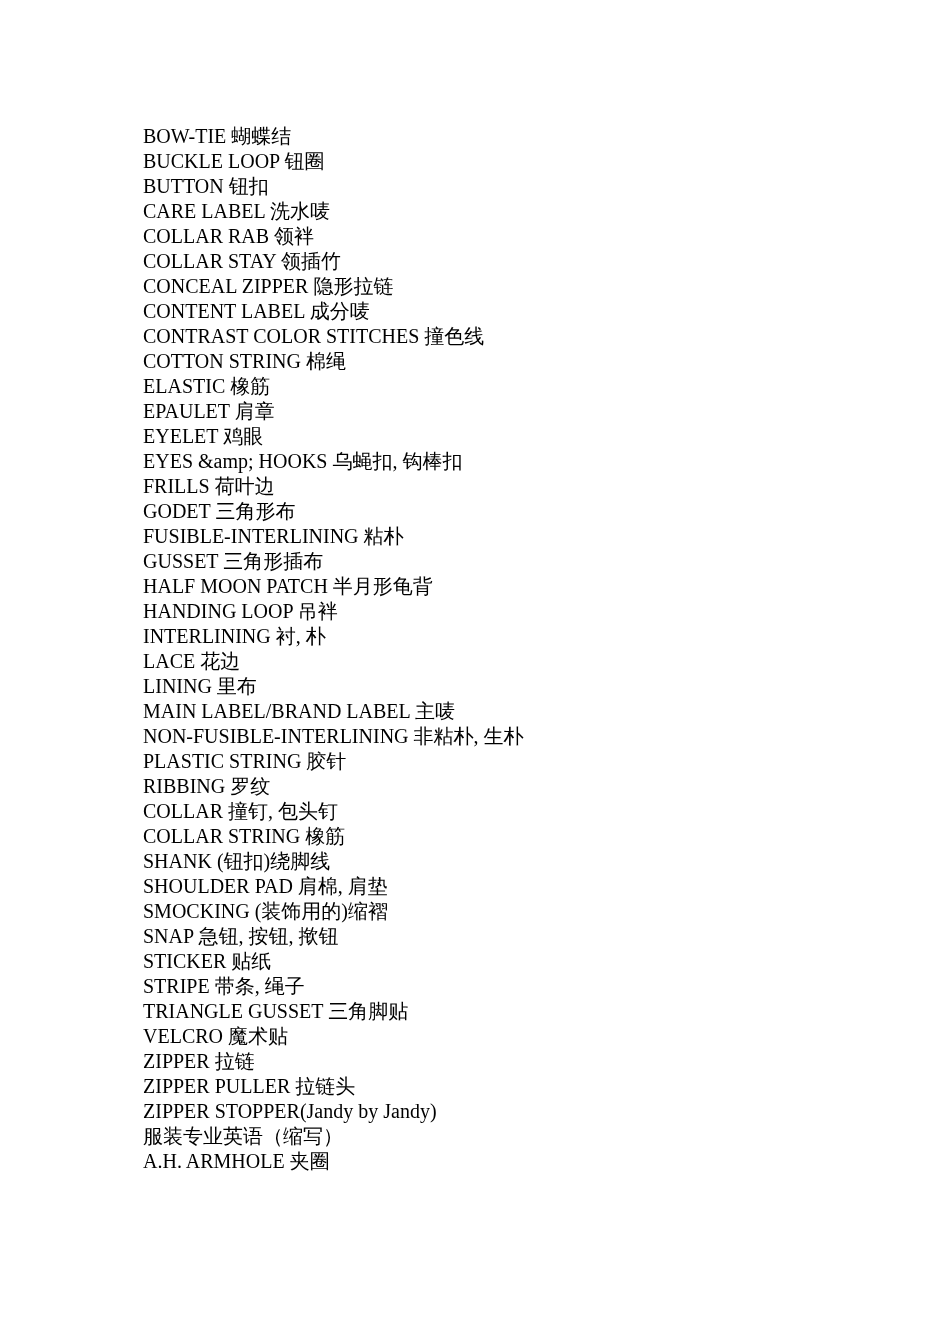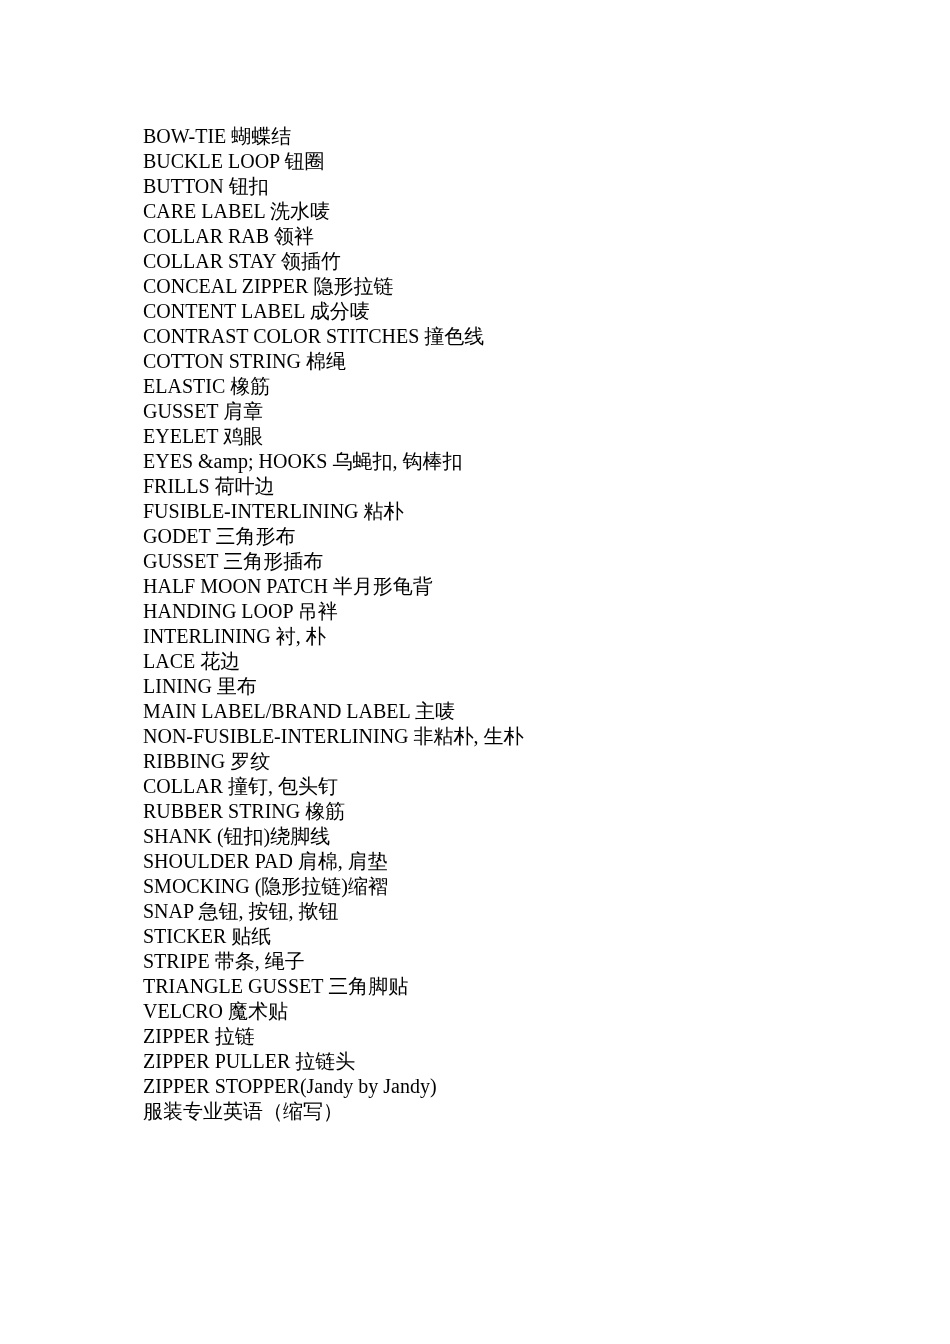--- a/index.html
+++ b/index.html
@@ -45,43 +45,45 @@
       <div class="line">BUCKLE LOOP 钮圈</div>
       <div class="line">BUTTON 钮扣</div>
       <div class="line">CARE LABEL 洗水唛</div>
       <div class="line">COLLAR RAB 领袢</div>
       <div class="line">COLLAR STAY 领插竹</div>
       <div class="line">CONCEAL ZIPPER 隐形拉链</div>
       <div class="line">CONTENT LABEL 成分唛</div>
       <div class="line">CONTRAST COLOR STITCHES 撞色线</div>
       <div class="line">COTTON STRING 棉绳</div>
       <div class="line">ELASTIC 橡筋</div>
-      <div class="line">GUSSET 肩章</div>
+      <div class="line">EPAULET 肩章</div>
       <div class="line">EYELET 鸡眼</div>
       <div class="line">EYES &amp;amp; HOOKS 乌蝇扣, 钩棒扣</div>
       <div class="line">FRILLS 荷叶边</div>
+      <div class="line">GODET 三角形布</div>
       <div class="line">FUSIBLE-INTERLINING 粘朴</div>
-      <div class="line">GODET 三角形布</div>
       <div class="line">GUSSET 三角形插布</div>
       <div class="line">HALF MOON PATCH 半月形龟背</div>
       <div class="line">HANDING LOOP 吊袢</div>
       <div class="line">INTERLINING 衬, 朴</div>
       <div class="line">LACE 花边</div>
       <div class="line">LINING 里布</div>
       <div class="line">MAIN LABEL/BRAND LABEL 主唛</div>
       <div class="line">NON-FUSIBLE-INTERLINING 非粘朴, 生朴</div>
+      <div class="line">PLASTIC STRING 胶针</div>
       <div class="line">RIBBING 罗纹</div>
       <div class="line">COLLAR 撞钉, 包头钉</div>
-      <div class="line">RUBBER STRING 橡筋</div>
+      <div class="line">COLLAR STRING 橡筋</div>
       <div class="line">SHANK (钮扣)绕脚线</div>
       <div class="line">SHOULDER PAD 肩棉, 肩垫</div>
-      <div class="line">SMOCKING (隐形拉链)缩褶</div>
+      <div class="line">SMOCKING (装饰用的)缩褶</div>
       <div class="line">SNAP 急钮, 按钮, 揿钮</div>
       <div class="line">STICKER 贴纸</div>
       <div class="line">STRIPE 带条, 绳子</div>
       <div class="line">TRIANGLE GUSSET 三角脚贴</div>
       <div class="line">VELCRO 魔术贴</div>
       <div class="line">ZIPPER 拉链</div>
       <div class="line">ZIPPER PULLER 拉链头</div>
       <div class="line">ZIPPER STOPPER(Jandy by Jandy)</div>
       <div class="line">服装专业英语（缩写）</div>
+      <div class="line">A.H. ARMHOLE 夹圈</div>
     </div>
 </div>
 
 </body></html>

